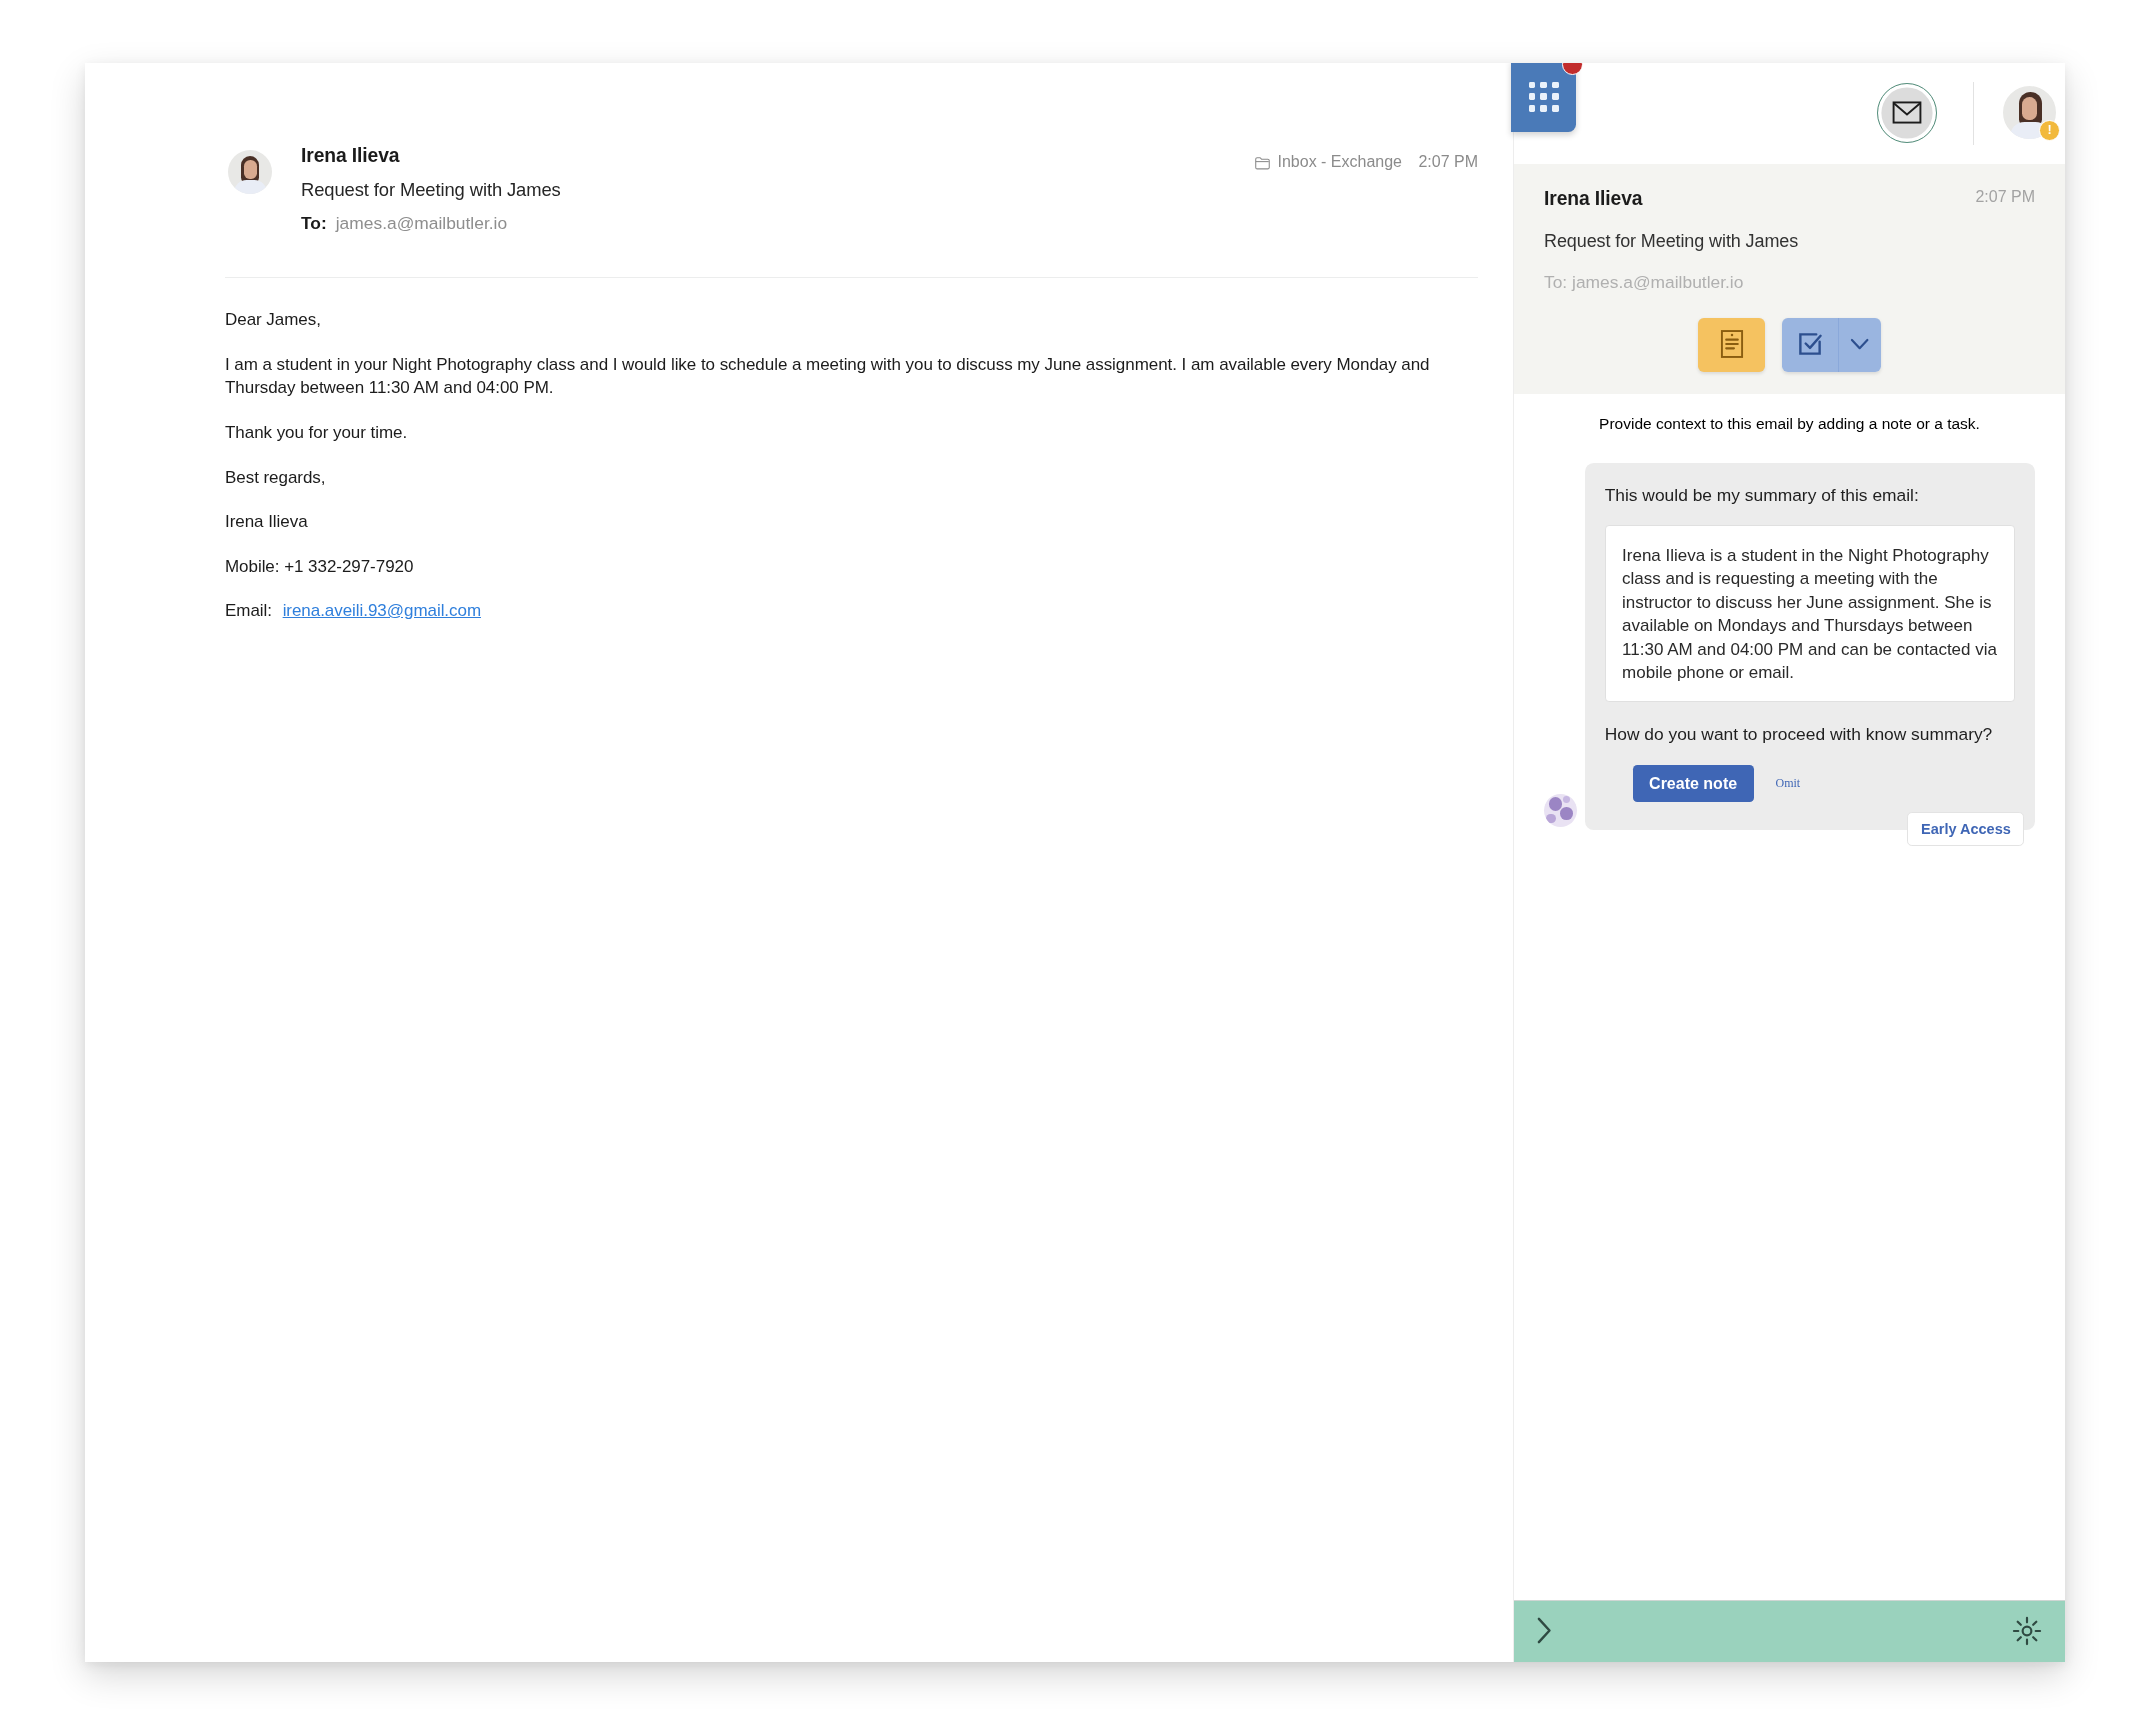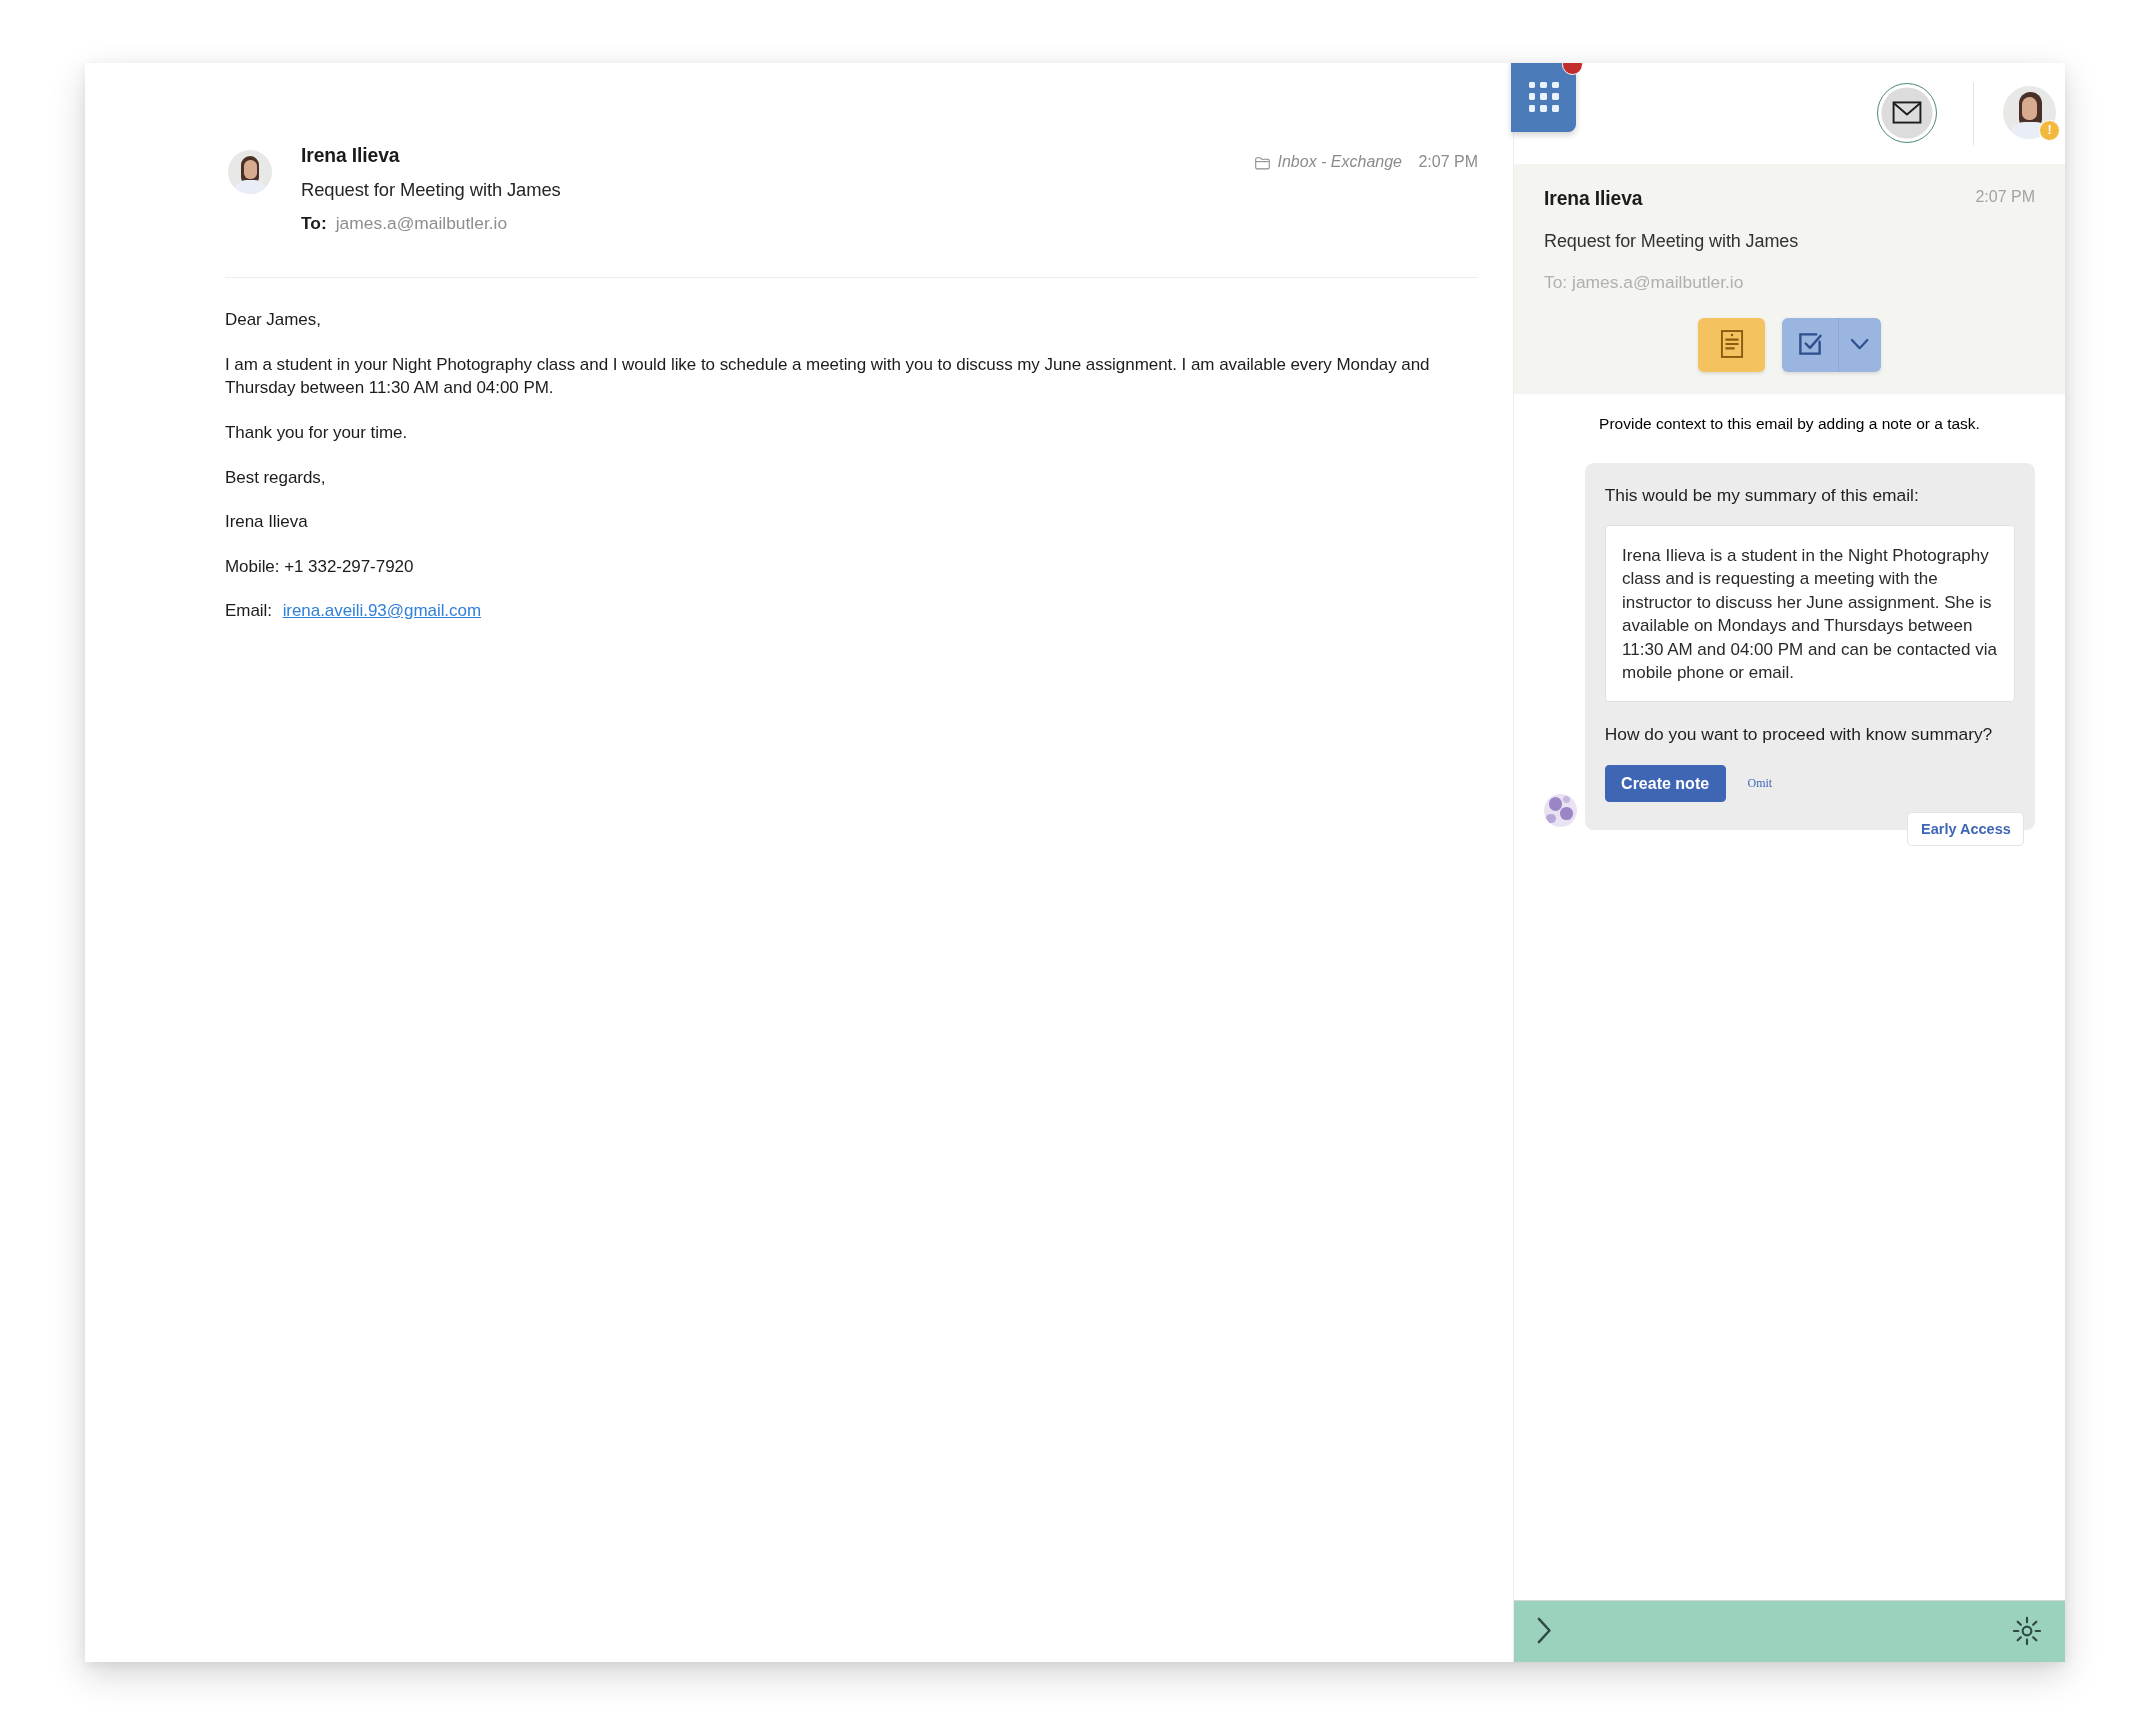--- a/index.html
+++ b/index.html
@@ -49,21 +49,21 @@
   .hdr-subject { font-size: 18.4px; color: #262626; margin-top: 11.6px; letter-spacing:-0.1px;}
   .hdr-to { font-size: 17.4px; margin-top: 12.6px; }
   .hdr-to .lbl { color: #1b1b1b; font-weight: bold; }
   .hdr-to .val { color: #8e8e8e; margin-left: 9px; }
 
   .hdr-right {
     position:absolute; right: 35px; top: 90px;
     display:flex; align-items:center; gap: 16.4px;
     font-size: 16px; color: #8b8b8b;
   }
-  .hdr-right .folder { display:flex; align-items:center; gap:7.7px;font-style:italic;}
+  .hdr-right .folder { display:flex; align-items:center; gap:7.7px;}
   .folder-icon { display:inline-block; width: 14.5px; height:12.6px; }
 
   .hdr-rule {
     position:absolute; left: 140px; right: 35px; top: 214px;
     height: 1.4px; background: #eceded;
   }
 
   
   .mail-body { position: absolute; left: 140px; top: 246px; right: 33px; }
   .mail-body p {
@@ -170,21 +170,21 @@
     background: #ececec; border-radius: 8.7px;
     padding: 21px 20px 28px 20px;
   }
   .bubble-title { font-size: 17.4px; color:#1f1f1f; line-height:1.36; }
   .summary-card {
     background:#fff; border:1px solid #e0e0e0; border-radius: 3.9px;
     padding: 17.4px 16.4px 16.4px 16.4px; margin-top: 17.4px;
     font-size: 17px; color:#2a2a2a; line-height: 1.38;
   }
   .bubble-q { font-size: 17.4px; color:#1f1f1f; line-height:1.36; margin-top: 21px; }
-  .bubble-btns { display:flex; align-items:center; gap: 22px; margin-top: 18.4px; }
+  .bubble-btns { display:flex; align-items:center; gap: 22px; margin-top: 18.4px; margin-left: 28px; }
   .btn-primary {
     background:#3f66b5; color:#fff; font-size: 16px; font-weight: bold;
     padding: 9.7px 16.4px; border-radius: 4.3px; border:0;
     font-family:"Liberation Sans", sans-serif;
   }
   .btn-link { color:#3f66b5; font-size: 12px; background:none; border:0; font-family:Liberation Serif, serif;}
 
   .early-badge {
     position:absolute; right: 10.6px; bottom: -15.5px;
     background:#fff; border:1px solid #e3e3e3; border-radius: 4.8px;

